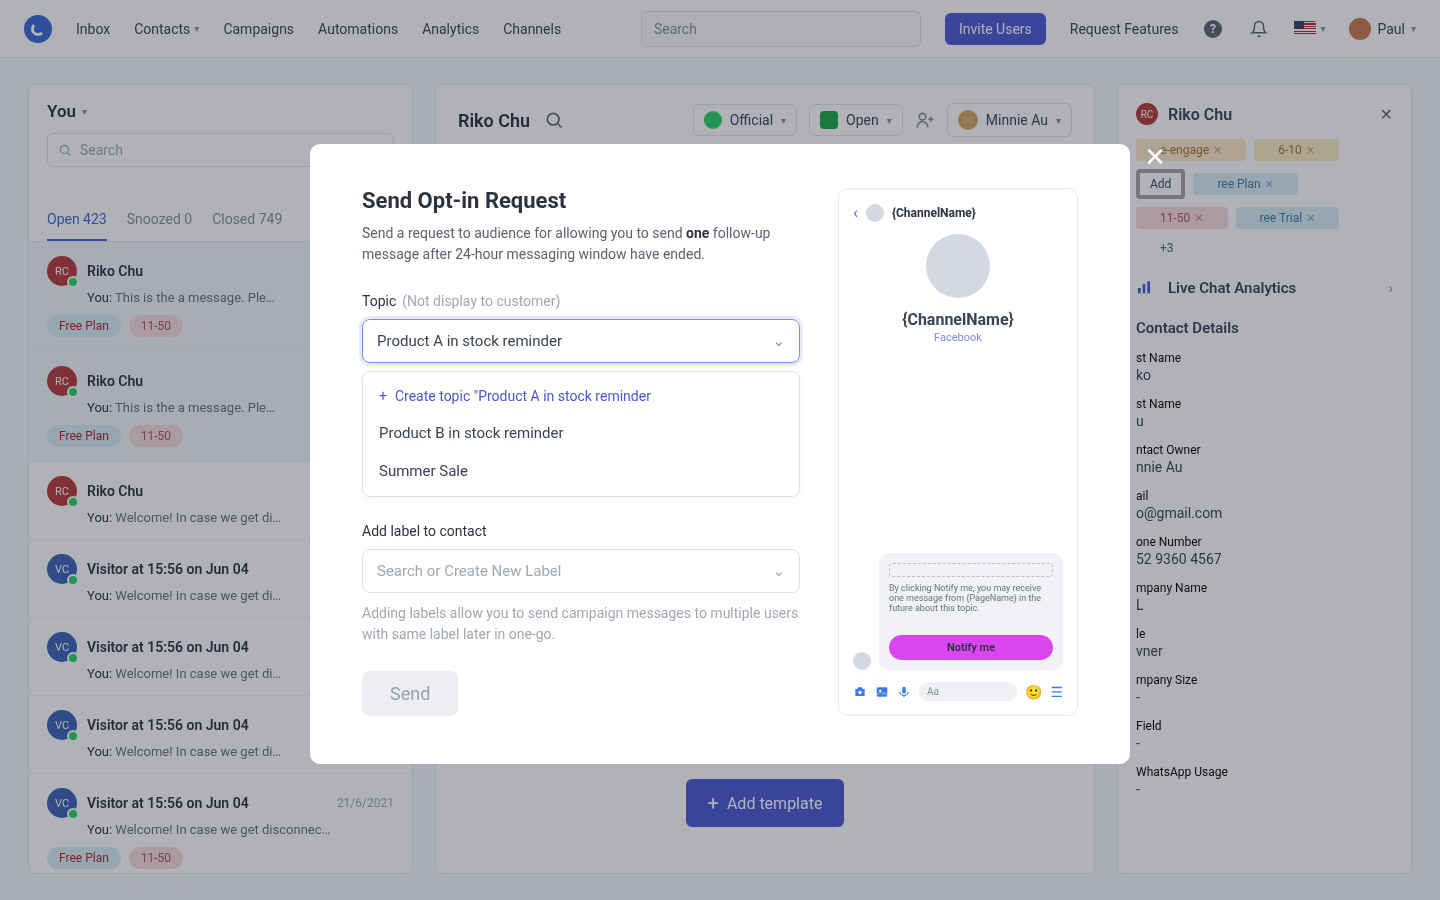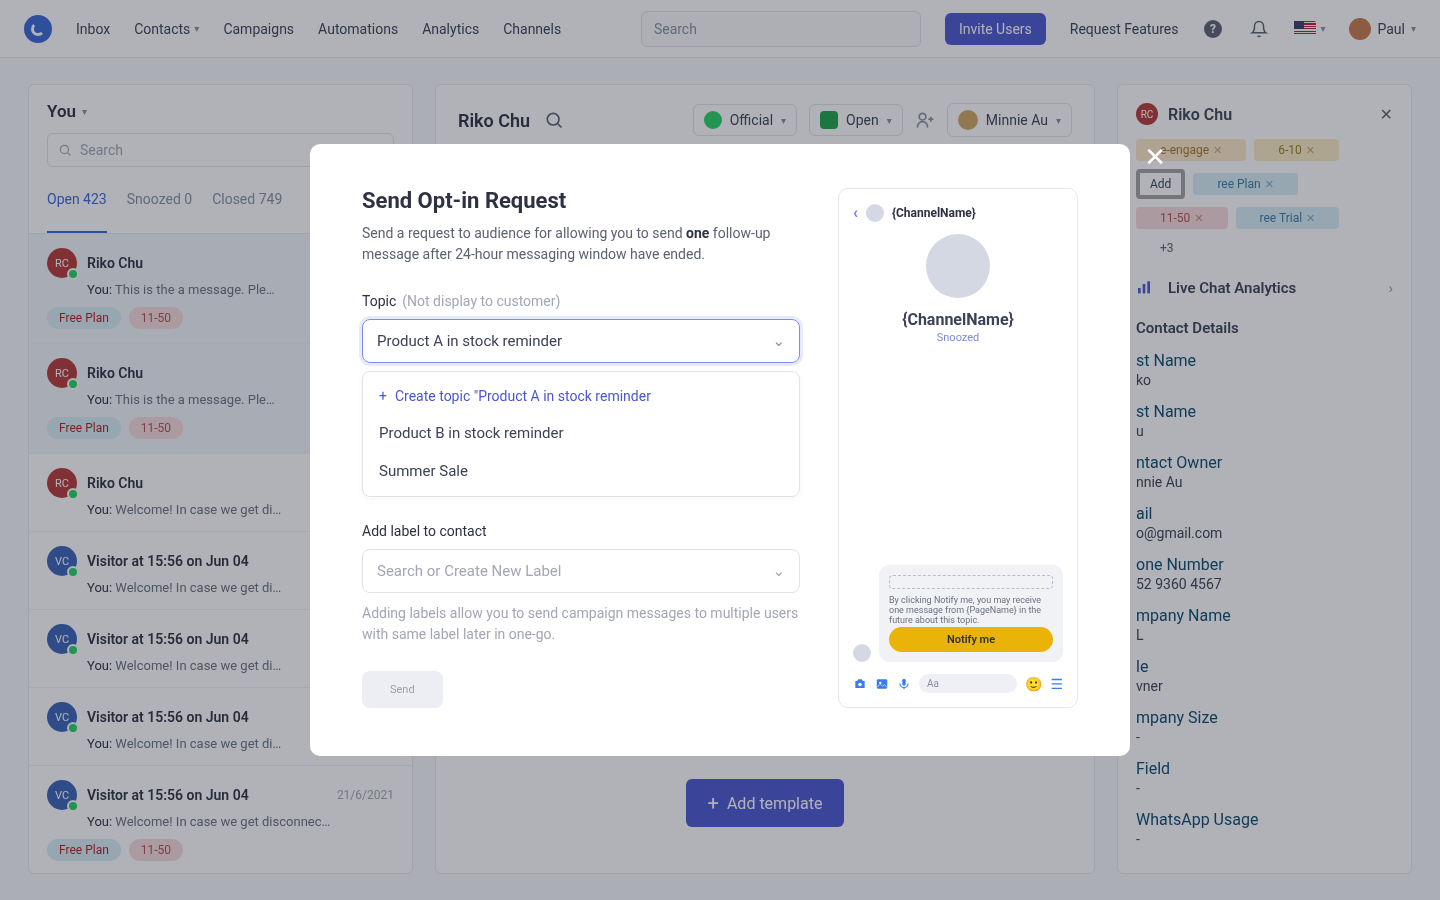--- a/index.html
+++ b/index.html
@@ -46,21 +46,21 @@
     display:flex; height:calc(100% - 58px); padding:26px 28px; gap:22px;
   }
   .col-left { width:385px; background:#fff; border:1px solid #e6e8eb; border-radius:6px; display:flex; flex-direction:column;}
   .col-mid { flex:1; background:#fff; border:1px solid #e6e8eb; border-radius:6px; display:flex; flex-direction:column;}
   .col-right { width:295px; background:#fff; border:1px solid #e6e8eb; border-radius:6px; padding:18px; overflow:hidden;}
 
   .left-head { padding:16px 18px 10px;}
   .you-dd { font-weight:600; font-size:17px; color:#2d3142;}
   .left-search { margin-top:12px; display:flex; align-items:center; gap:8px; border:1px solid #e0e2e8; border-radius:6px; padding:8px 10px; color:#a2a7b5; font-size:14px;}
   .tabs-row { display:flex; gap:20px; padding:14px 18px 0; border-bottom:1px solid #e6e8eb; font-size:14px;}
-  .tab { padding-bottom:24px; color:#8a90a0; cursor:pointer;}
+  .tab { padding-bottom:12px; color:#8a90a0; cursor:pointer;margin-top:20px;}
   .tab.active { color:#3868d6; border-bottom:2px solid #3868d6;}
   .convo-list { flex:1; overflow:hidden;}
   .convo { padding:14px 18px; border-bottom:1px solid #f0f1f4;}
   .convo.highlight { background:#f3f6fc;}
   .convo-row1 { display:flex; align-items:center; gap:10px;}
   .av { width:30px; height:30px; border-radius:50%; display:flex; align-items:center; justify-content:center; color:#fff; font-size:11px; position:relative; flex-shrink:0;}
   .av.rc { background:#b73a3a;}
   .av.vc { background:#3a63b7;}
   .av .dot { position:absolute; right:-2px; bottom:-2px; width:12px; height:12px; background:#25d366; border:2px solid #fff; border-radius:50%;}
   .convo-name { font-weight:600; font-size:14px; color:#2d3142;}
@@ -92,58 +92,58 @@
   .chip.orange{background:#fde8c9;color:#a8742a;}
   .chip.yellow{background:#faecc2;color:#9a7a20;}
   .chip.blue2{background:#d8eef7;color:#3a7ca5;}
   .chip.red2{background:#f7dcdc;color:#b05050;}
   .chip.plain{color:#5c6270;}
   .add-btn { border:4px solid #a3a3a3; border-radius:4px; padding:4px 10px; font-size:12px; cursor:pointer;}
   .section-link { margin-top:20px; font-size:15px; font-weight:600; display:flex; align-items:center; gap:16px; cursor:pointer;}
   .section-link .arrow { margin-left:auto; color:#a2a7b5;}
   .details-title { margin-top:22px; font-size:15px; font-weight:600;}
   .field { margin-top:14px;}
-  .field-lbl { font-size:16px; color:#0c4a6e;}
+  .field-lbl { font-size:12px; color:#000000;}
   .field-val { font-size:14px; color:#3c4257; margin-top:2px;}
 
   
   .backdrop { position:absolute; inset:0; background:rgba(30,34,50,.35); display:flex; align-items:flex-start; justify-content:center; padding-top:144px;}
   .modal { width:820px; background:#fff; border-radius:10px; padding:44px 52px 48px; display:flex; gap:38px; position:relative;}
   .modal-close { position:absolute; top:-2px; right:-36px; color:#fff; font-size:26px; cursor:pointer;}
   .modal-left { flex:1; min-width:0;}
   .modal-title { font-size:22px; font-weight:700; color:#2d3142;}
   .modal-desc { margin-top:10px; font-size:14px; color:#5c6270; line-height:1.5;}
   .modal-desc b { color:#2d3142;}
   .form-label { margin-top:28px; font-size:14px; color:#2d3142;}
   .form-label .hint { color:#a2a7b5; margin-left:6px;}
   .combo { margin-top:10px; border:1.5px solid #7a8df5; border-radius:8px; padding:12px 14px; display:flex; align-items:center; font-size:15px; color:#3c4257; box-shadow:0 0 0 3px rgba(122,141,245,.18);}
   .combo .chev2 { margin-left:auto; color:#8a90a0;}
   .dropdown { margin-top:8px; border:1px solid #e0e2e8; border-radius:8px; padding:6px 0; box-shadow:0 2px 6px rgba(0,0,0,.04);}
   .dd-create { color:#4b56d2; font-size:14px; padding:10px 16px; display:flex; align-items:center; gap:8px; cursor:pointer;}
   .dd-item { font-size:15px; color:#3c4257; padding:10px 16px; cursor:pointer;}
   .label-field { margin-top:26px;}
   .label-input { margin-top:10px; border:1px solid #e0e2e8; border-radius:8px; padding:12px 14px; display:flex; align-items:center; font-size:15px; color:#a2a7b5;}
   .help-text { margin-top:10px; font-size:14px; color:#a2a7b5; line-height:1.5;}
-  .send-btn { margin-top:26px; background:#eceef3; color:#9aa0af; padding:12px 28px; border-radius:8px; font-size:11px; display:inline-block;}
+  .send-btn { margin-top:26px; background:#eceef3; color:#9aa0af; padding:12px 28px; border-radius:8px; font-size:18px; display:inline-block;}
 
   .preview { width:240px; border:1px solid #e6e8eb; border-radius:10px; padding:14px; display:flex; flex-direction:column; gap:12px;}
   .pv-head { display:flex; align-items:center; gap:8px;}
   .pv-back { color:#6a7cf0; font-weight:700;}
   .pv-av { width:18px; height:18px; border-radius:50%; background:#d4d8e2;}
   .pv-ch { font-size:12px; font-weight:700; color:#2d3142;}
   .pv-big { display:flex; flex-direction:column; align-items:center;}
   .pv-big-av { width:64px; height:64px; border-radius:50%; background:#d4d8e2;}
   .pv-big-name { margin-top:12px; font-size:16px; font-weight:700;}
   .pv-sub { font-size:11px; color:#7d8ad6; margin-top:2px;}
   .pv-spacer { flex:1; min-height:120px;}
   .pv-msgrow { display:flex; gap:8px; align-items:flex-end;}
   .pv-msgav { width:18px; height:18px; border-radius:50%; background:#d4d8e2; flex-shrink:0;}
   .pv-card { background:#f0f2f6; border-radius:10px; padding:10px; font-size:9px; color:#6b7080; flex:1;}
   .pv-imgph { border:1px dashed #b8bed0; height:14px; border-radius:4px; margin-bottom:6px;}
-  .pv-notify { background:#eab308; border-radius:14px; text-align:center; padding:6px; font-size:11px; font-weight:600; margin-top:2px; color:#2d3142;}
+  .pv-notify { background:#d946ef; border-radius:14px; text-align:center; padding:6px; font-size:11px; font-weight:600; margin-top:22px; color:#2d3142;}
   .pv-input-row { display:flex; align-items:center; gap:8px;}
   .pv-ico { color:#3a7cf0; font-size:14px;}
   .pv-input { flex:1; background:#eef0f5; border-radius:12px; font-size:10px; color:#8a90a0; padding:4px 8px;}
   svg { display:block; }
 </style>
 </head>
 <body>
 
 <div class="topnav">
   <div class="logo"></div>
@@ -415,21 +415,21 @@
 
     <div class="preview">
       <div class="pv-head">
         <span class="pv-back">‹</span>
         <span class="pv-av"></span>
         <span class="pv-ch">{ChannelName}</span>
       </div>
       <div class="pv-big">
         <div class="pv-big-av"></div>
         <div class="pv-big-name">{ChannelName}</div>
-        <div class="pv-sub">Snoozed</div>
+        <div class="pv-sub">Facebook</div>
       </div>
       <div class="pv-spacer"></div>
       <div class="pv-msgrow">
         <div class="pv-msgav"></div>
         <div class="pv-card">
           <div class="pv-imgph"></div>
           <div>By clicking Notify me, you may receive one message from {PageName} in the future about this topic.</div>
           <div class="pv-notify">Notify me</div>
         </div>
       </div>

